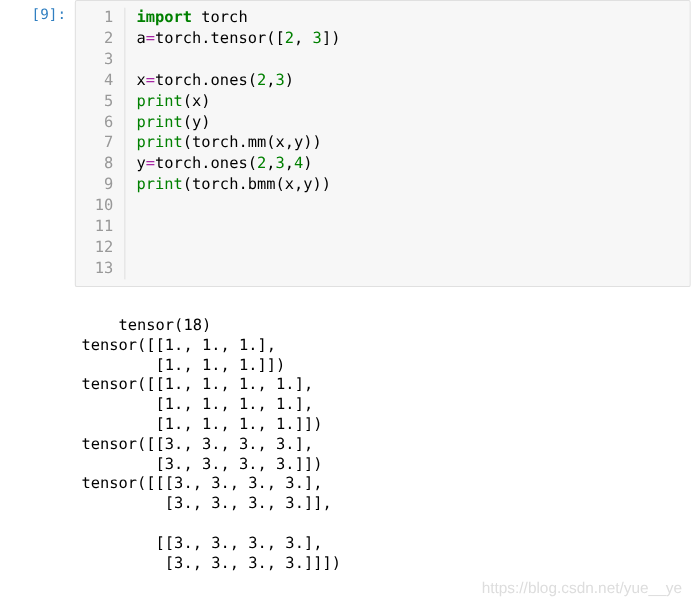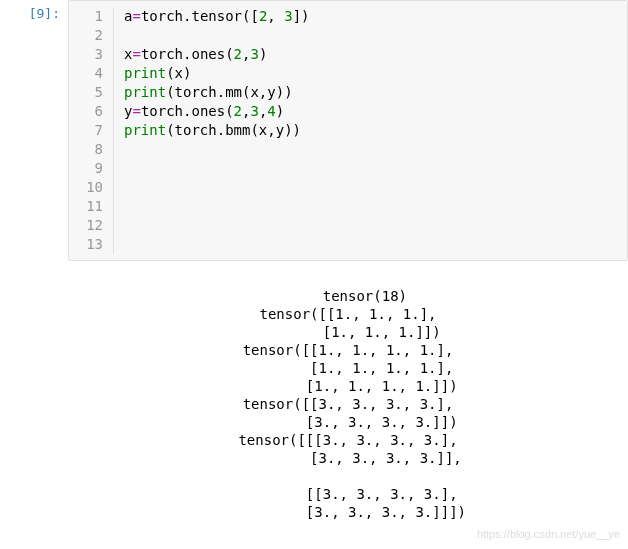--- a/index.html
+++ b/index.html
@@ -48,39 +48,38 @@
   .code-lines {
     padding-left: 10px;
     flex: 1;
   }
   .kw { color: #008000; font-weight: bold; }
   .fn { color: #008000; }
   .op { color: #a626a4; }
   .num { color: #008000; }
   .output {
     display: flex;
-    text-align: center;
   }
   .output .prompt { visibility: hidden; }
   .output-body {
     flex: 1;
     padding: 8px 6px;
     font-family: Consolas, Menlo, monospace;
     font-size: 14px;
     line-height: 18px;
     white-space: pre;
     color: #000;
     position: relative;
   }
   .watermark {
     position: absolute;
     right: 8px;
     bottom: 4px;
     color: #ddd;
-    font-size: 11px;
+    font-size: 14px;
     font-family: sans-serif;
   }
 </style>
 </head>
 <body>
 
 <div class="cell">
   <div class="prompt">[9]:</div>
   <div class="code-area">
     <div class="gutter" id="gutter">
@@ -92,24 +91,26 @@
         <div>6</div>
         <div>7</div>
         <div>8</div>
         <div>9</div>
         <div>10</div>
         <div>11</div>
         <div>12</div>
         <div>13</div>
       </div>
     <div class="code-lines" id="codelines">
+        <div><span class="kw">import</span><span> torch</span></div>
         <div><span>a</span><span class="op">=</span><span>torch.tensor([</span><span class="num">2</span><span>, </span><span class="num">3</span><span>])</span></div>
         <div>&nbsp;</div>
         <div><span>x</span><span class="op">=</span><span>torch.ones(</span><span class="num">2</span><span>,</span><span class="num">3</span><span>)</span></div>
         <div><span class="fn">print</span><span>(x)</span></div>
+        <div><span class="fn">print</span><span>(y)</span></div>
         <div><span class="fn">print</span><span>(torch.mm(x,y))</span></div>
         <div><span>y</span><span class="op">=</span><span>torch.ones(</span><span class="num">2</span><span>,</span><span class="num">3</span><span>,</span><span class="num">4</span><span>)</span></div>
         <div><span class="fn">print</span><span>(torch.bmm(x,y))</span></div>
       </div>
   </div>
 </div>
 
 <div class="output">
   <div class="prompt">&nbsp;</div>
   <div class="output-body" id="outbody">

